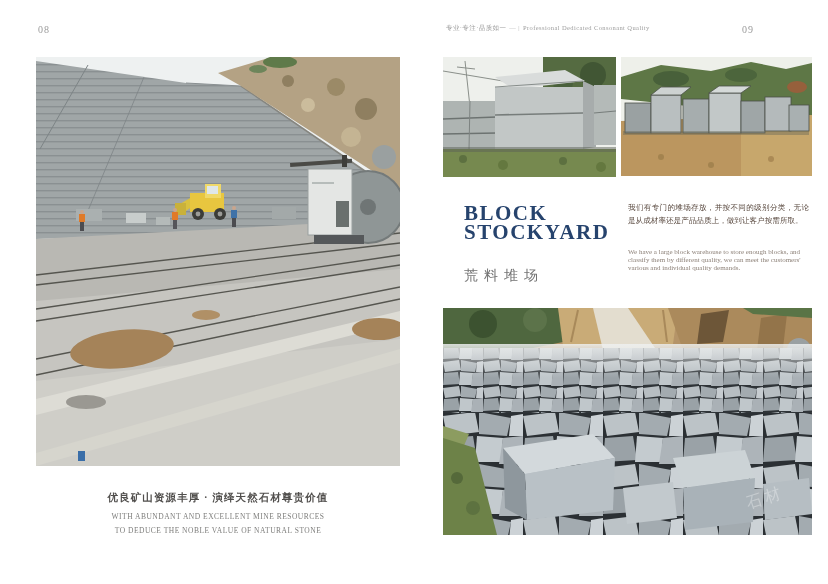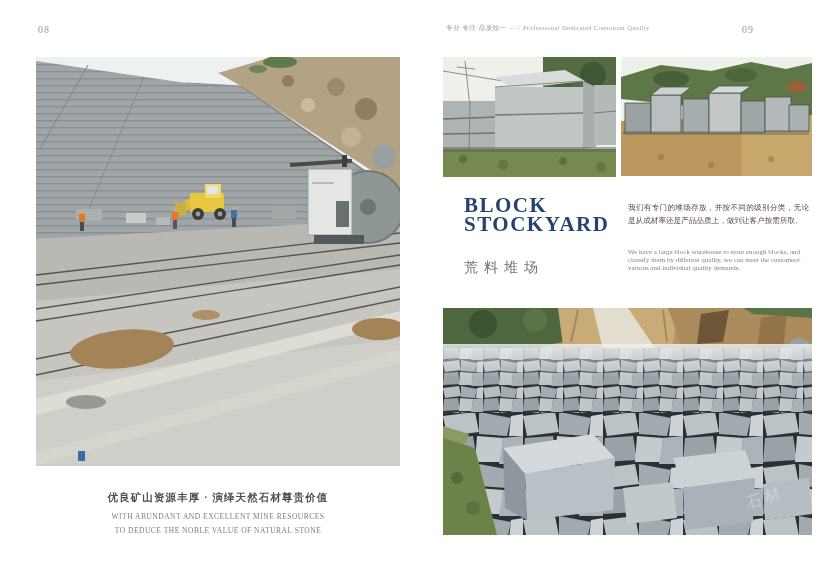--- a/index.html
+++ b/index.html
@@ -15,21 +15,21 @@
   #tagline{font-size:6.5px;color:#9e9e9e;letter-spacing:0.4px;white-space:nowrap;}
   #tagline .sep{margin:0 3px;color:#b5b5b5;}
   
   .photo{overflow:hidden;background:#dfe2e2;}
   .photo svg{display:block;width:100%;height:100%;}
   
   #left-caption{left:36px;top:491px;width:364px;text-align:center;}
   #caption-cn{font-size:10.5px;font-weight:700;color:#514f4d;letter-spacing:1.1px;}
   .caption-en{font-size:7.5px;color:#7d7d7b;letter-spacing:0.5px;line-height:1.55;margin-top:2px;}
   
-  #section-title{left:464px;top:196px;width:170px;}
+  #section-title{left:464px;top:204px;width:170px;}
   .title-en{font-size:21px;font-weight:700;color:#26436d;letter-spacing:1.5px;line-height:0.92;}
   #title-cn{font-size:14px;color:#737373;letter-spacing:6px;margin-top:24px;}
   
   #body-cn{left:628px;top:201px;width:181px;font-size:7.6px;line-height:13px;
            color:#5a4a40;text-align:justify;}
   #body-en{left:628px;top:248px;width:181px;font-size:7px;line-height:8px;
            color:#8d8178;}
   
   #watermark{
     right:28px;bottom:26px;transform:rotate(-18deg);

